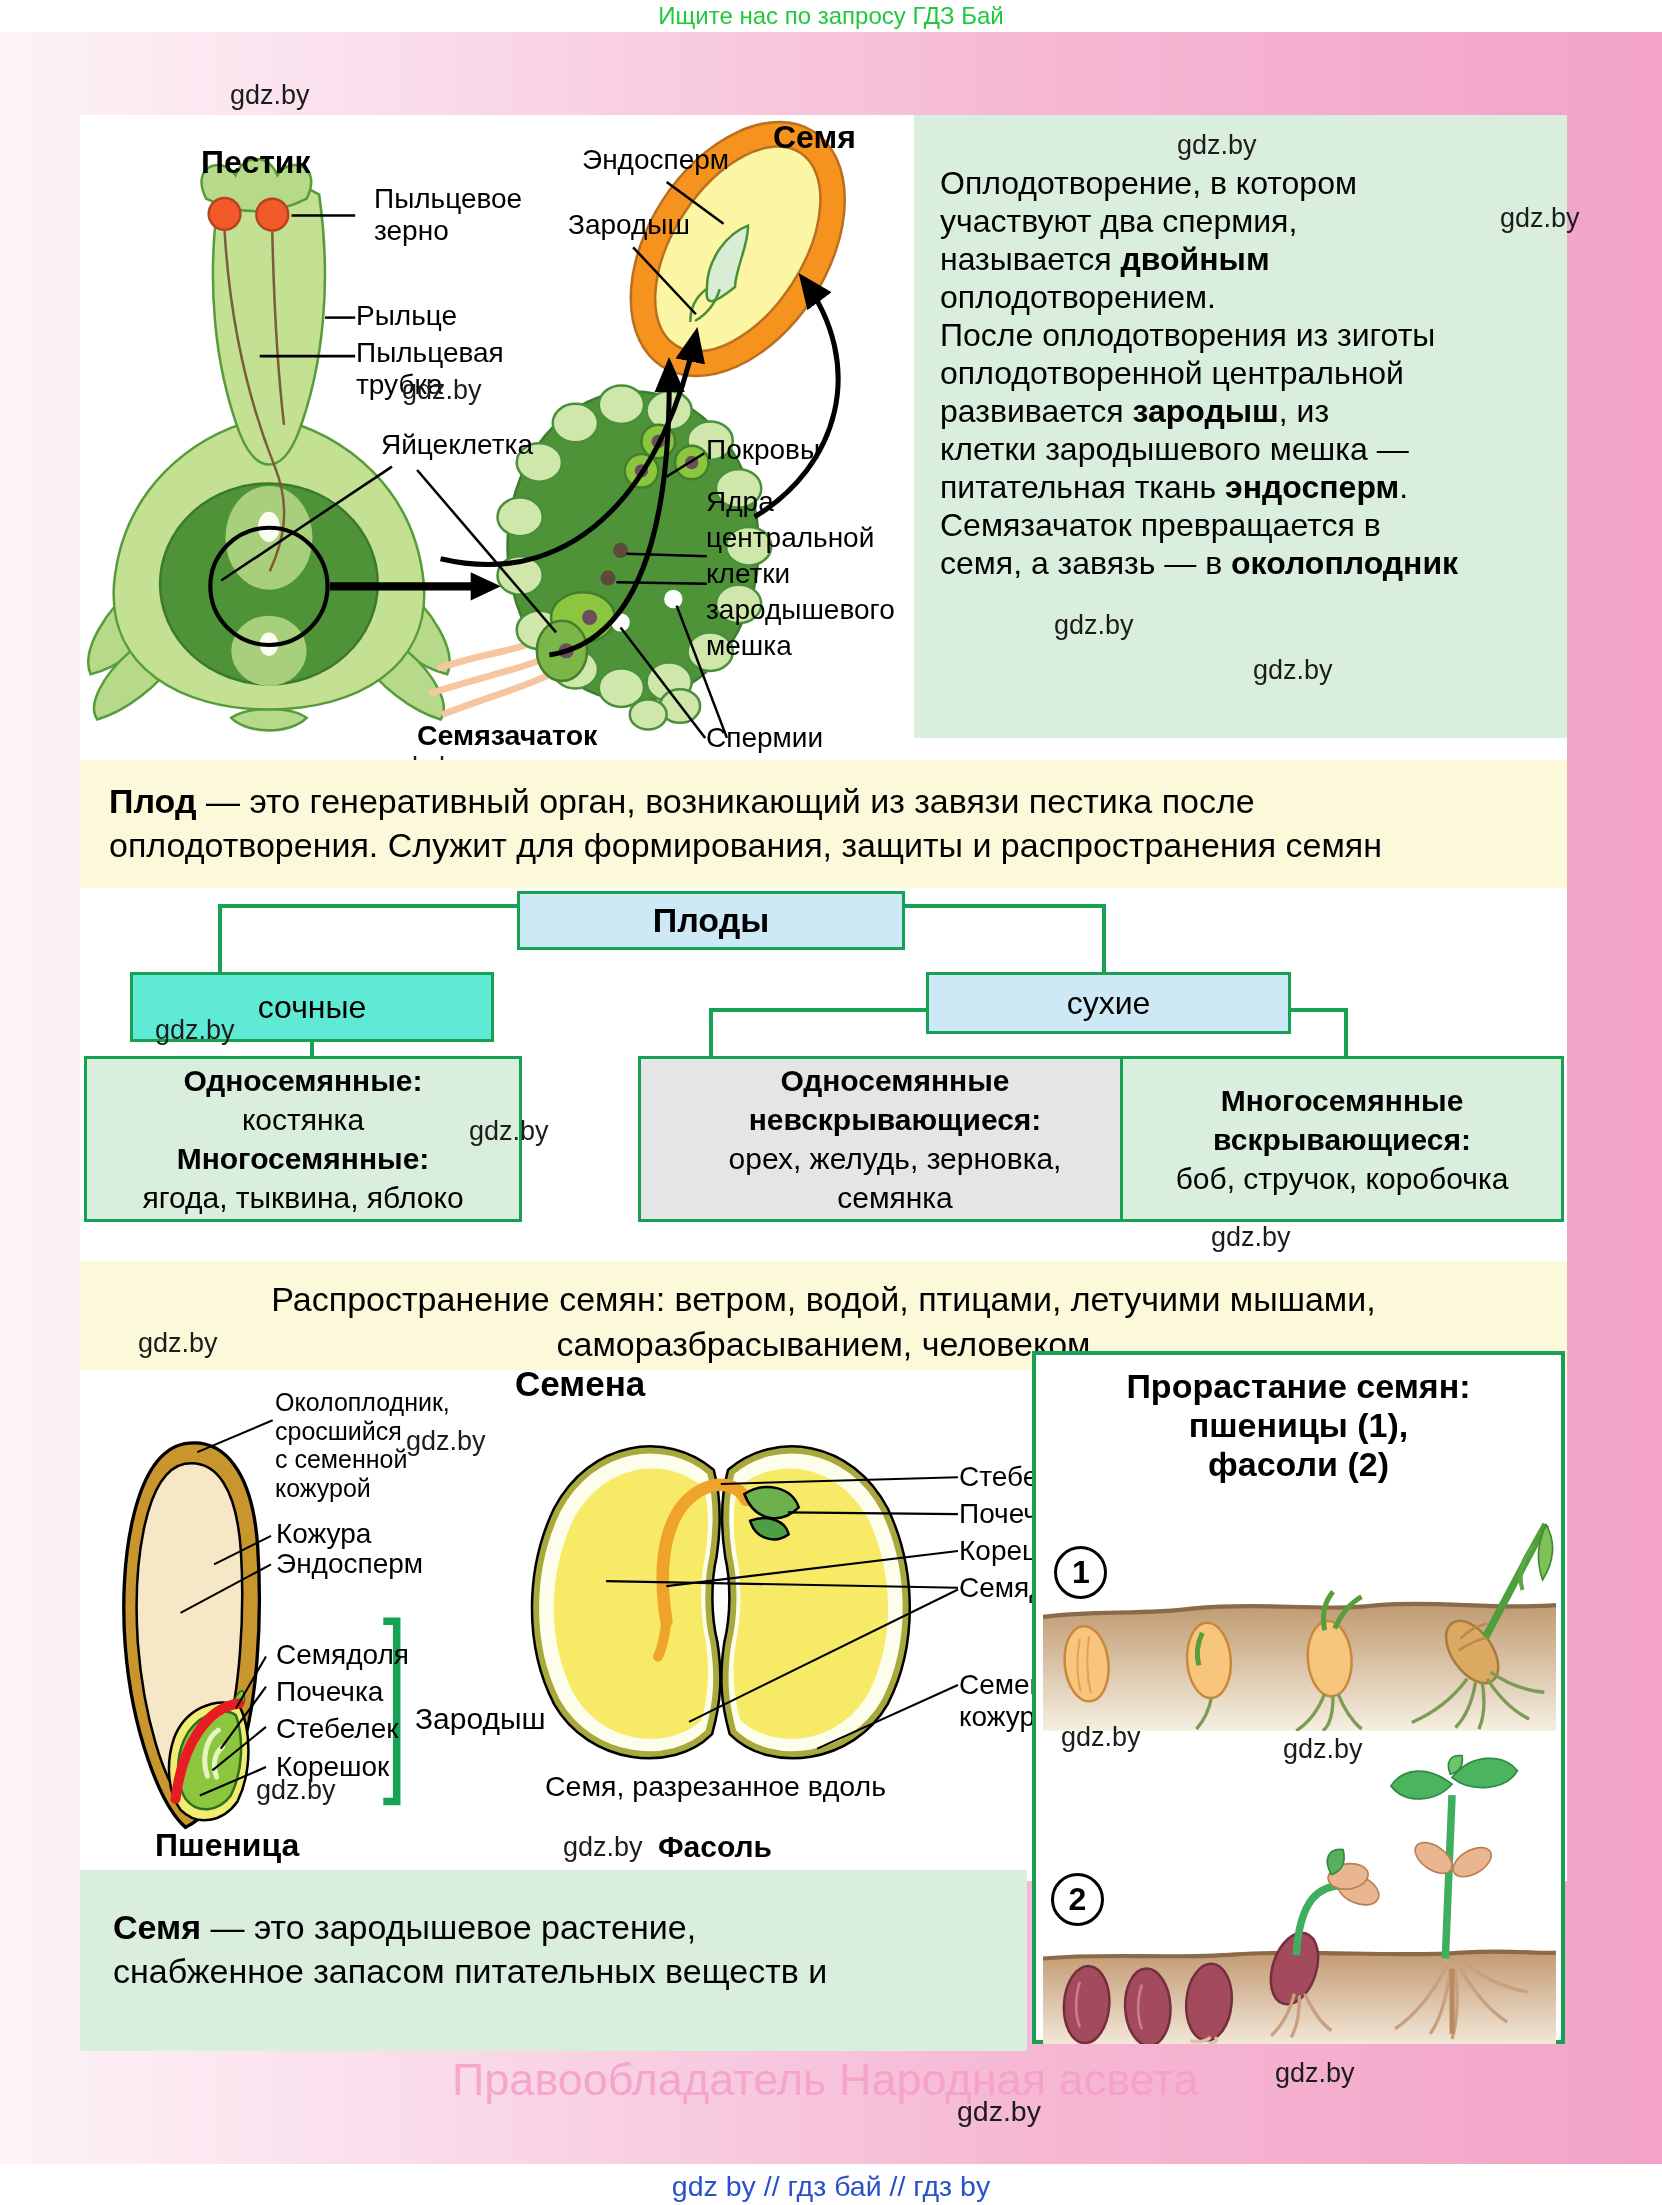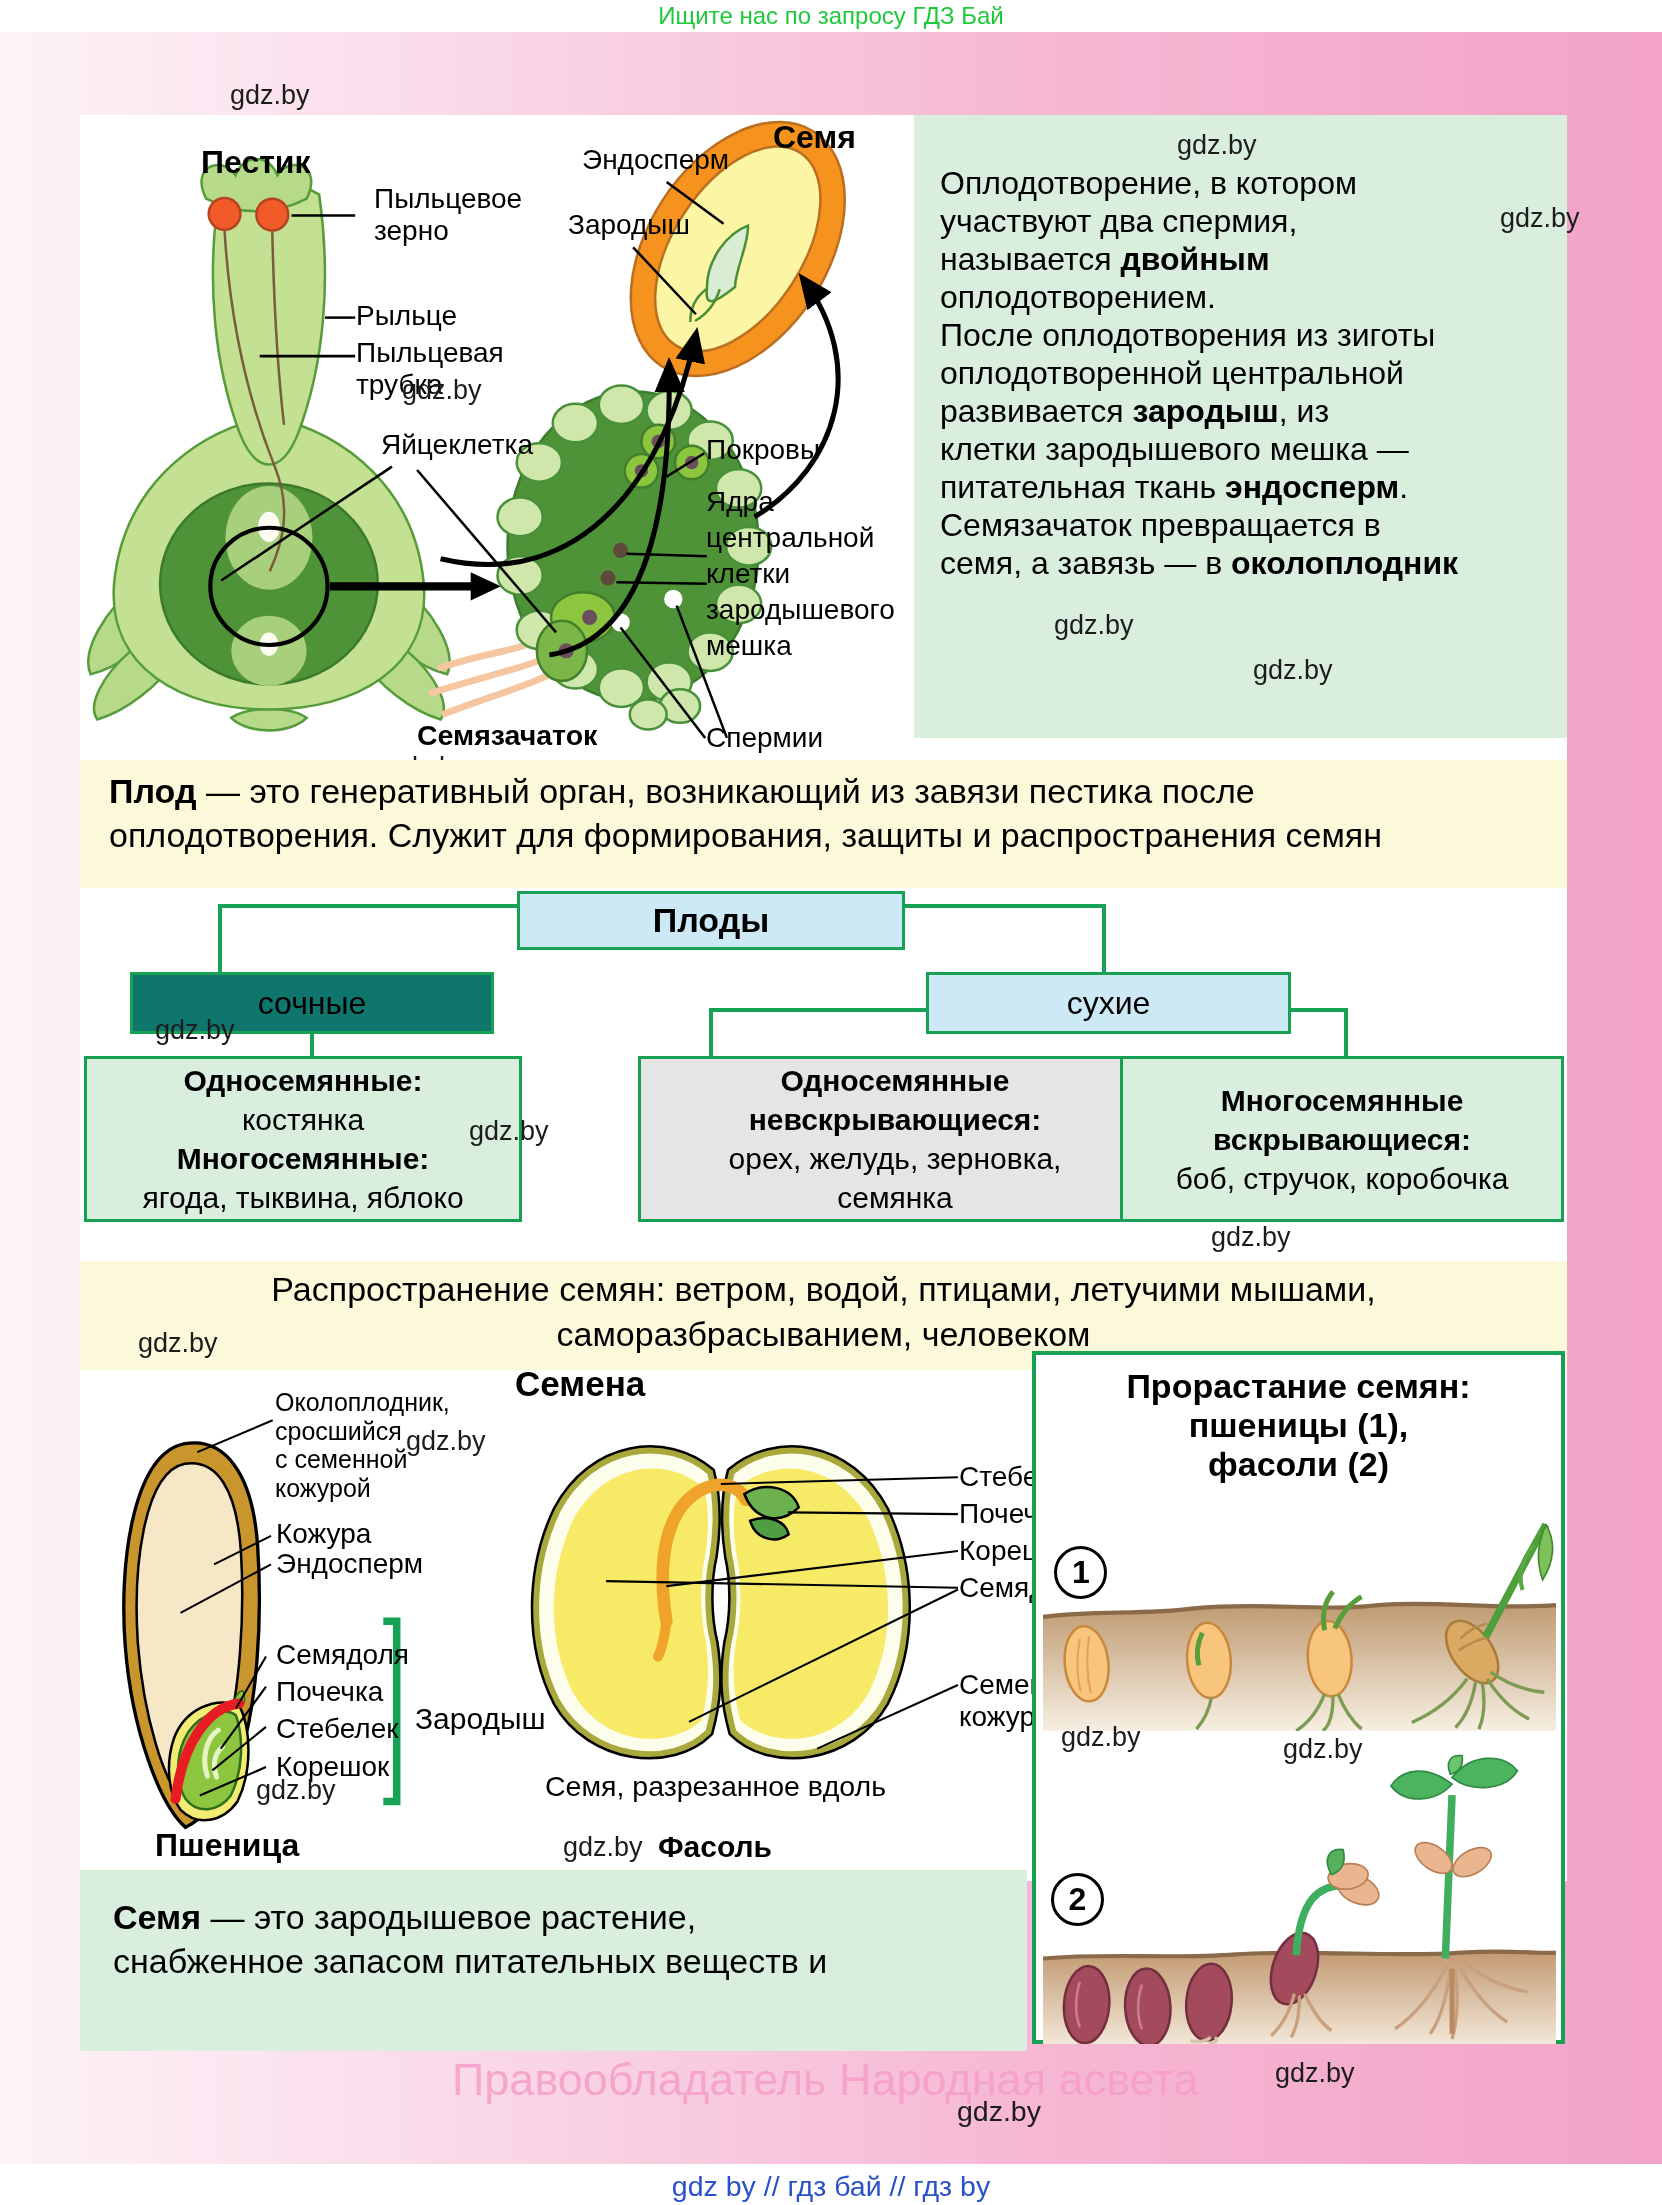--- a/index.html
+++ b/index.html
@@ -1,21 +1,21 @@
 <!DOCTYPE html>
 <html style="font-size:13.4px"><head>
 <meta charset="utf-8">
 <style>
   html,body{margin:0;padding:0;background:#fff;font-family:"Liberation Sans",sans-serif;color:#000;}
   #canvas{position:relative;width:1662px;height:2205px;overflow:hidden;background:#fff;}
   .abs{position:absolute;}
   .wm{font-size:27px;color:#1c1c1c;white-space:nowrap;}
   .lbl{font-size:28px;line-height:32px;white-space:nowrap;}
   .title{font-size:32px;font-weight:bold;white-space:nowrap;}
-  .deftext{font-size:34px;line-height:44px;}
+  .deftext{font-size:34px;line-height:44px;margin-top:10px;}
   .deftext b{font-weight:bold;}
   .panel{position:absolute;}
   .fbox{position:absolute;box-sizing:border-box;border:3.4px solid #17a154;display:flex;flex-direction:column;justify-content:center;text-align:center;}
   .conn{position:absolute;background:#17a154;}
   .centered{text-align:center;}
   svg{display:block;}
 </style>
 </head>
 <body>
 
@@ -193,21 +193,21 @@
   <div class="conn" style="left:218px;top:904px;width:4.2px;height:70px;"></div>
   <div class="conn" style="left:905px;top:904px;width:201px;height:4.2px;"></div>
   <div class="conn" style="left:1102px;top:904px;width:4.2px;height:70px;"></div>
   <div class="conn" style="left:310px;top:1034px;width:4.2px;height:23.5px;"></div>
   <div class="conn" style="left:709px;top:1008px;width:217px;height:4.2px;"></div>
   <div class="conn" style="left:709px;top:1008px;width:4.2px;height:49px;"></div>
   <div class="conn" style="left:1291px;top:1008px;width:57px;height:4.2px;"></div>
   <div class="conn" style="left:1344px;top:1008px;width:4.2px;height:49px;"></div>
 
   <div class="fbox" style="left:517px;top:891px;width:388px;height:59px;background:#cde9f6;font-size:34px;font-weight:bold;">Плоды</div>
-  <div class="fbox" style="left:130px;top:972px;width:364px;height:62px;background:#0f766e;font-size:32px;">сочные</div>
+  <div class="fbox" style="left:130px;top:972px;width:364px;height:70px;background:#5eead4;font-size:32px;">сочные</div>
   <div class="fbox" style="left:926px;top:972px;width:365px;height:62px;background:#cde9f6;font-size:32px;">сухие</div>
   <div class="abs wm" style="left:155px;top:1015px;">gdz.by</div>
 
   <div class="fbox bt" style="left:84px;top:1056px;width:438px;height:166px;background:#d9eedd;font-size:30px;line-height:39px;">
       <div><b>Односемянные:</b></div>
       <div><span>костянка</span></div>
       <div><b>Многосемянные:</b></div>
       <div><span>ягода, тыквина, яблоко</span></div>
     </div>
   <div class="fbox bt" style="left:638px;top:1056px;width:514px;height:166px;background:#e5e5e5;font-size:30px;line-height:39px;">

